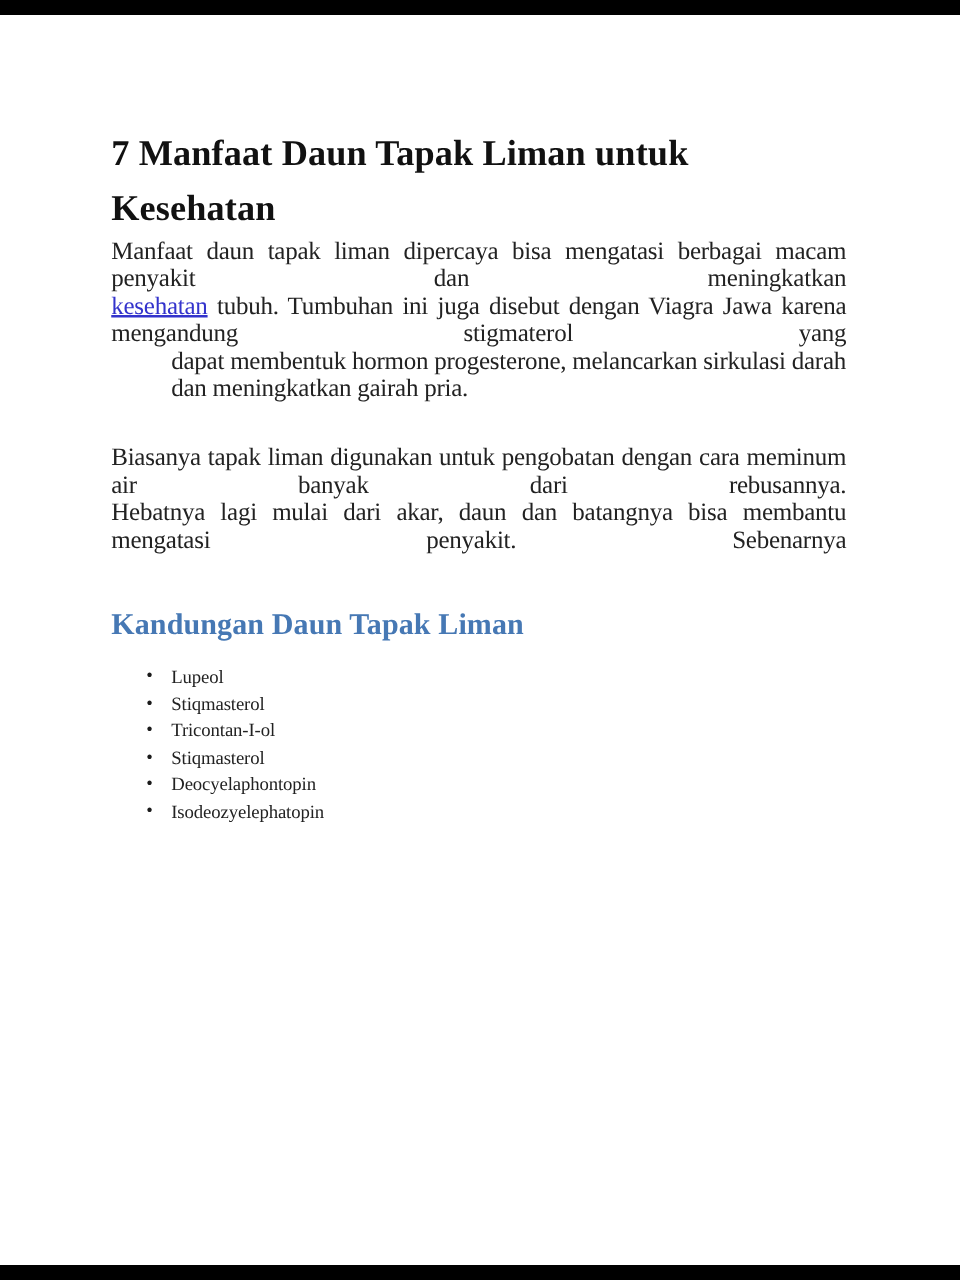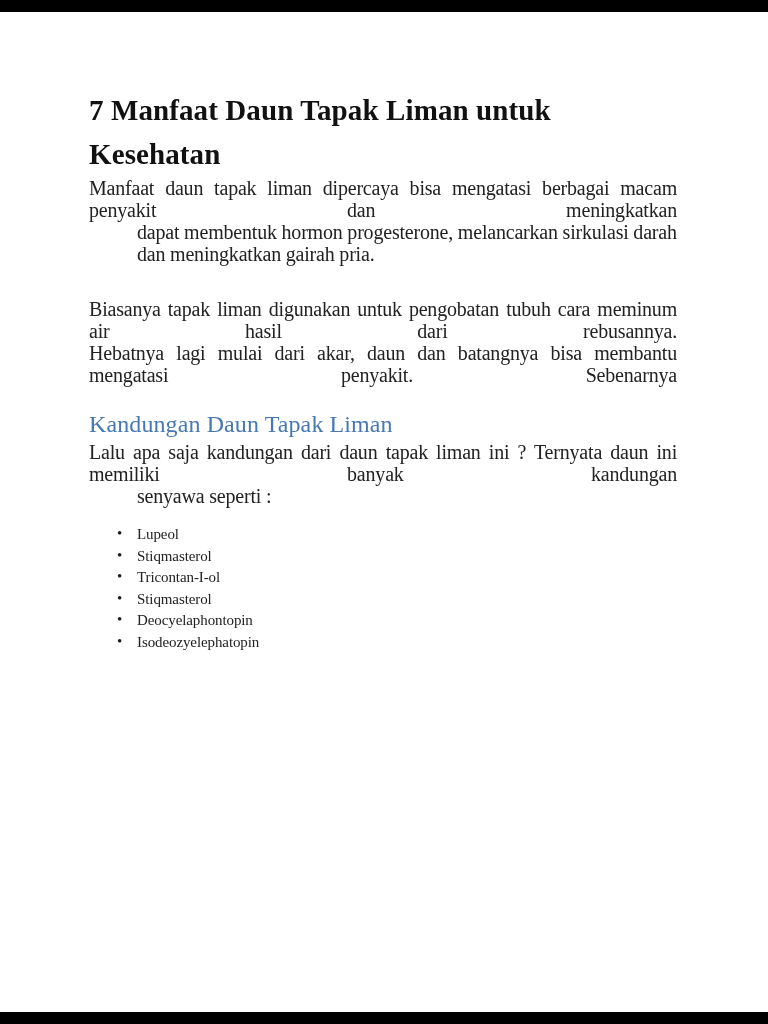--- a/index.html
+++ b/index.html
@@ -10,43 +10,43 @@
     height: 1024px;
     background: #ffffff;
     overflow: hidden;
     font-family: "Liberation Serif", "DejaVu Serif", serif;
     color: #222222;
   }
   .edge-bar { position: absolute; left: 0; width: 768px; height: 12px; background: #000000; }
   .edge-bar.top { top: 0; }
   .edge-bar.bottom { bottom: 0; }
 
-  .page-content { position: absolute; left: 89px; top: 8px; width: 588px; }
+  .page-content { position: absolute; left: 89px; top: 21px; width: 588px; }
 
   .doc-title {
     margin-top: 80px;
     font-size: 29px;
     line-height: 44px;
     font-weight: bold;
     color: #111111;
     letter-spacing: 0.1px;
   }
 
   .para { font-size: 20px; line-height: 22px; letter-spacing: -0.2px; }
   .jline { text-align: justify; text-align-last: justify; }
   .lline { text-align: left; margin-left: 48px; }
 
   .para-intro { margin-top: 1px; }
   .para-usage { margin-top: 33px; }
 
   .section-heading {
-    margin-top: 24px;
+    margin-top: 43px;
     font-size: 24px;
     line-height: 29px;
-    font-weight: normal;
+    font-weight: bold;
     letter-spacing: 0.1px;
   }
   .para-lead { margin-top: 2px; }
 
   a.doc-link { text-decoration: underline; }
 
   ul.compound-list { margin-top: 17px; list-style: none; }
   ul.compound-list li {
     position: relative;
     padding-left: 48px;
@@ -66,34 +66,31 @@
 <body>
 
 <div class="edge-bar top" style="background: rgb(0, 0, 0);"></div>
 
 <div class="page-content">
 
   <h1 class="doc-title">7 Manfaat Daun Tapak Liman untuk Kesehatan</h1>
 
   <div class="para para-intro">
     <div class="jline">Manfaat daun tapak liman dipercaya bisa mengatasi berbagai macam penyakit dan meningkatkan</div>
+    <div class="jline"><a class="doc-link" href="#" style="color: rgb(51, 51, 204);">kesehatan</a><span> tubuh. Tumbuhan ini juga disebut dengan Viagra Jawa karena mengandung stigmaterol yang</span></div>
     <div class="lline">dapat membentuk hormon progesterone, melancarkan sirkulasi darah dan meningkatkan gairah pria.</div>
   </div>
 
   <div class="para para-usage">
-    <div class="jline">Biasanya tapak liman digunakan untuk pengobatan tubuh cara meminum air hasil dari rebusannya.</div>
+    <div class="jline">Biasanya tapak liman digunakan untuk pengobatan dengan cara meminum air banyak dari rebusannya.</div>
     <div class="jline">Hebatnya lagi mulai dari akar, daun dan batangnya bisa membantu mengatasi penyakit. Sebenarnya</div>
   </div>
 
   <h2 class="section-heading" style="color: rgb(70, 120, 180);">Kandungan Daun Tapak Liman</h2>
 
-  <div class="para para-lead">
-    <div class="jline">Lalu apa saja kandungan dari daun tapak liman ini ? Ternyata daun ini memiliki banyak kandungan</div>
-    <div class="lline">senyawa seperti :</div>
-  </div>
 
   <ul class="compound-list">
     <li><span class="bullet">•</span><span>Lupeol</span></li>
     <li><span class="bullet">•</span><span>Stiqmasterol</span></li>
     <li><span class="bullet">•</span><span>Tricontan-I-ol</span></li>
     <li><span class="bullet">•</span><span>Stiqmasterol</span></li>
     <li><span class="bullet">•</span><span>Deocyelaphontopin</span></li>
     <li><span class="bullet">•</span><span>Isodeozyelephatopin</span></li>
   </ul>
 

